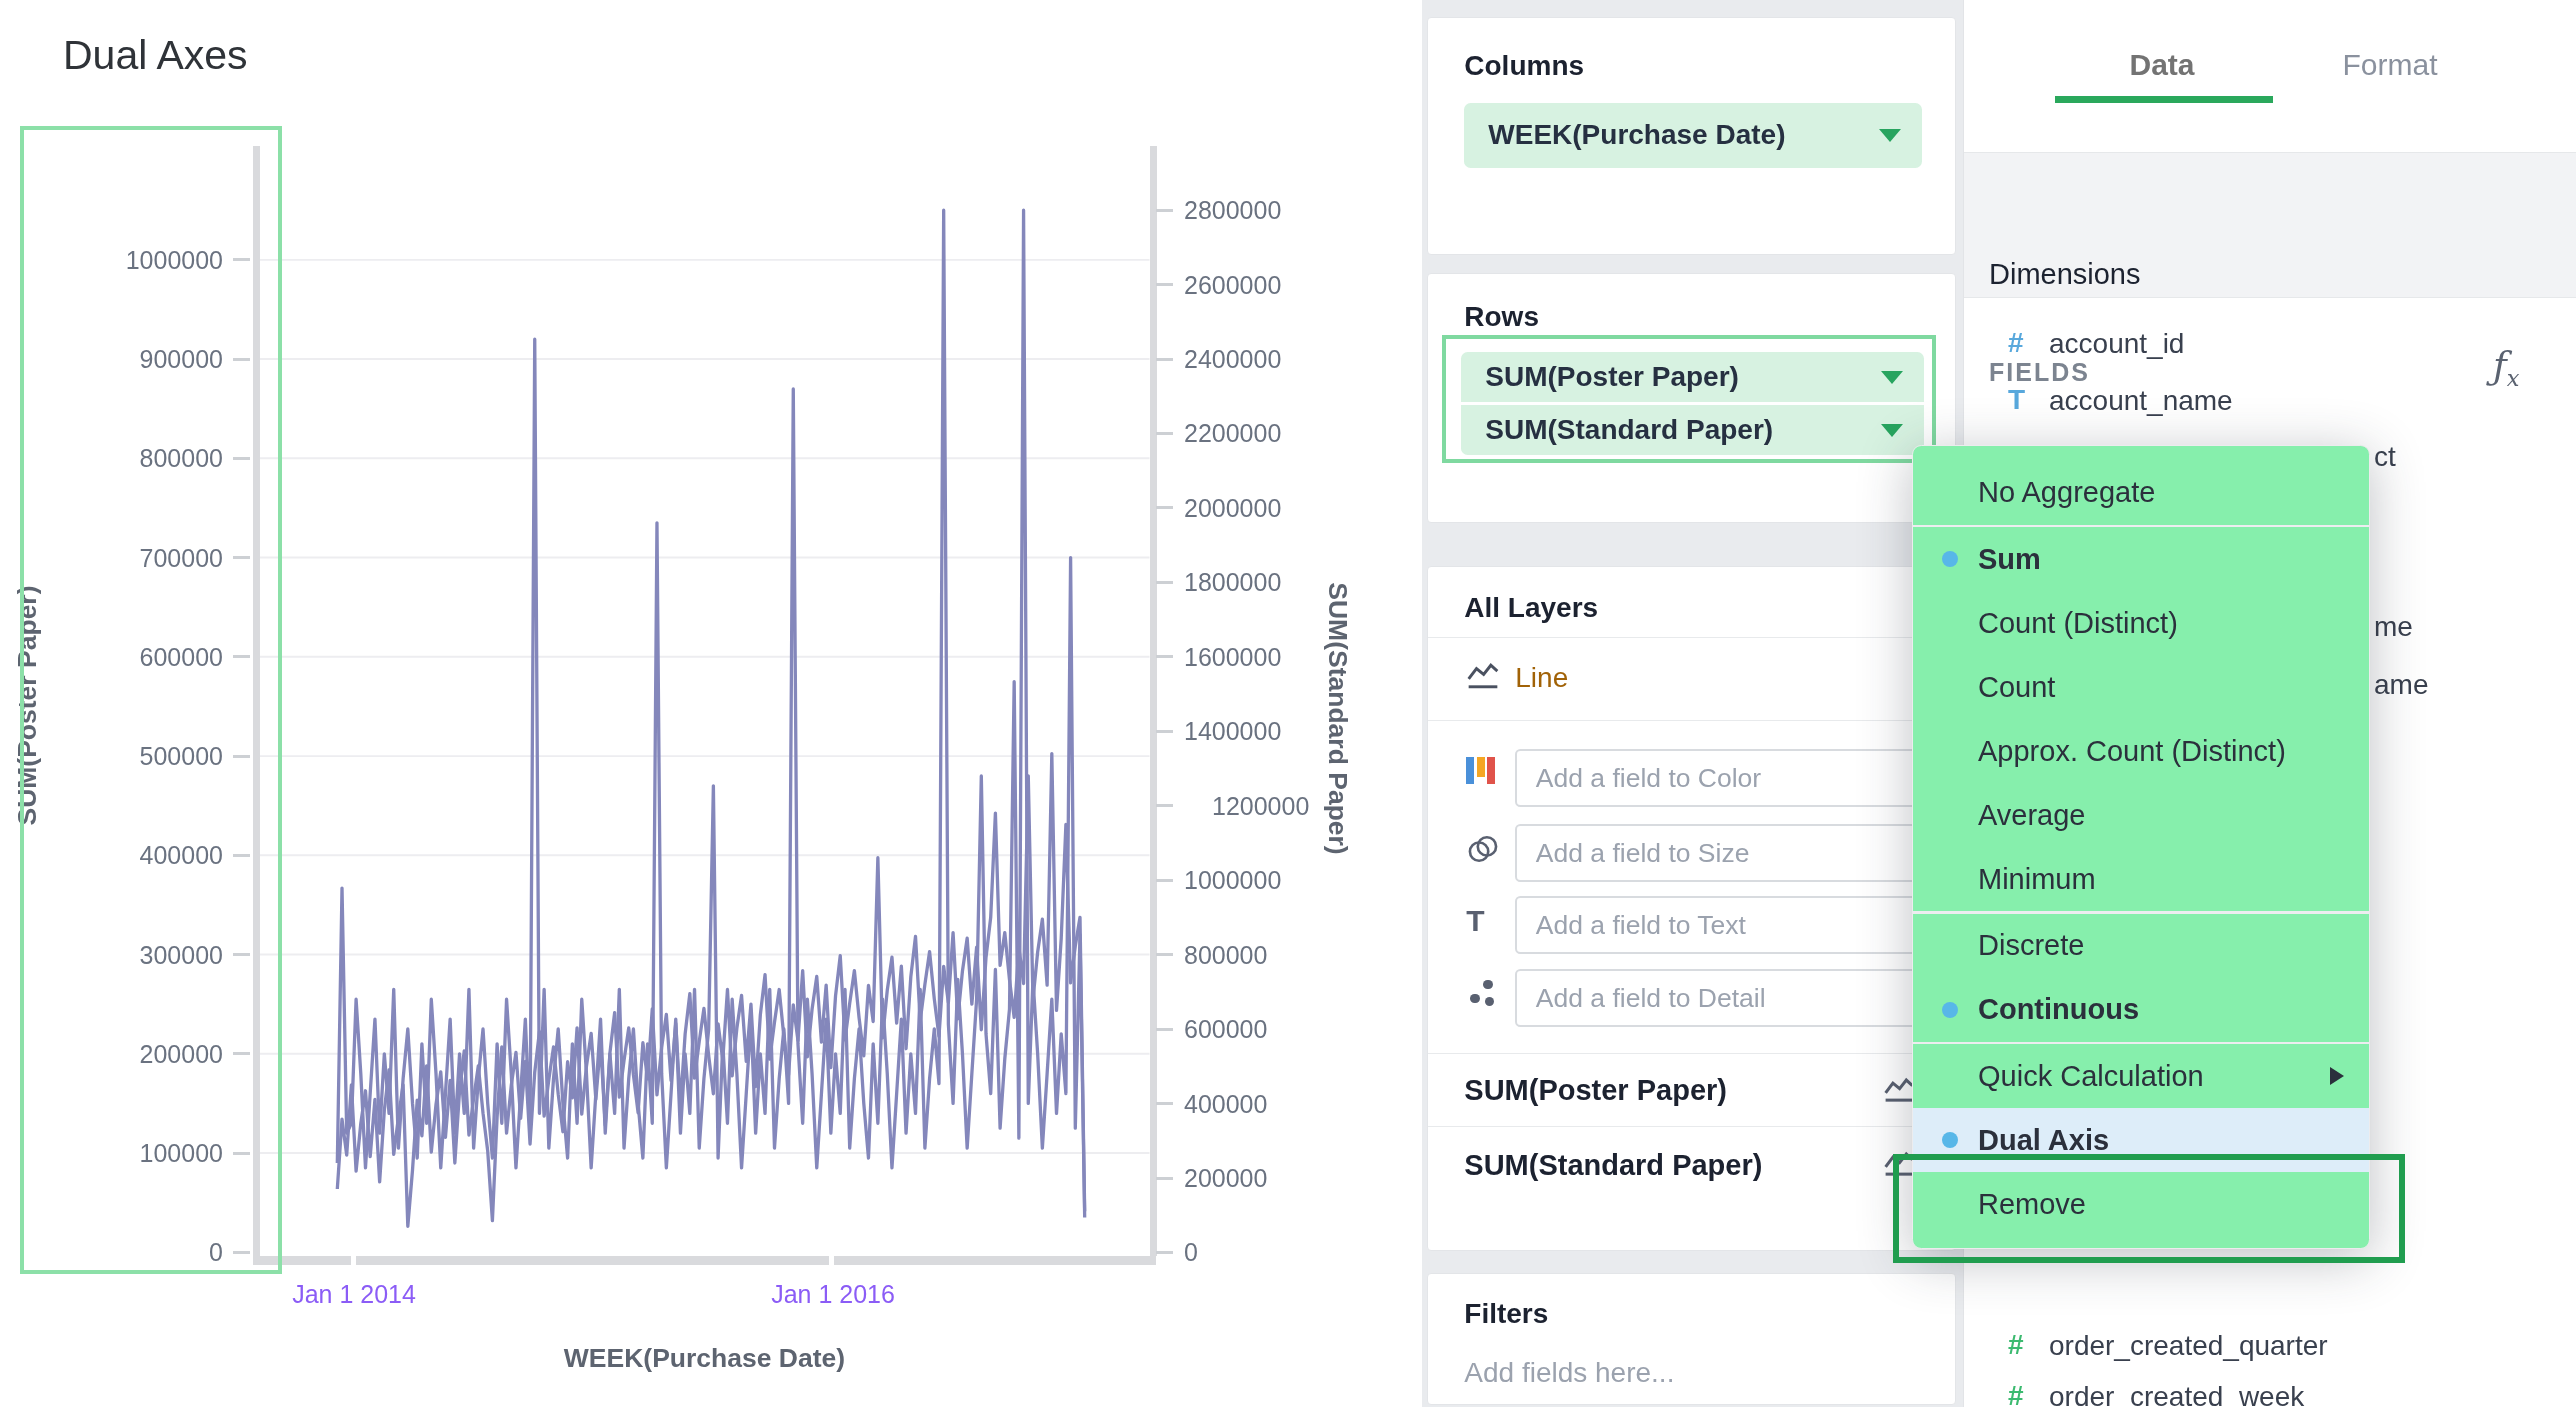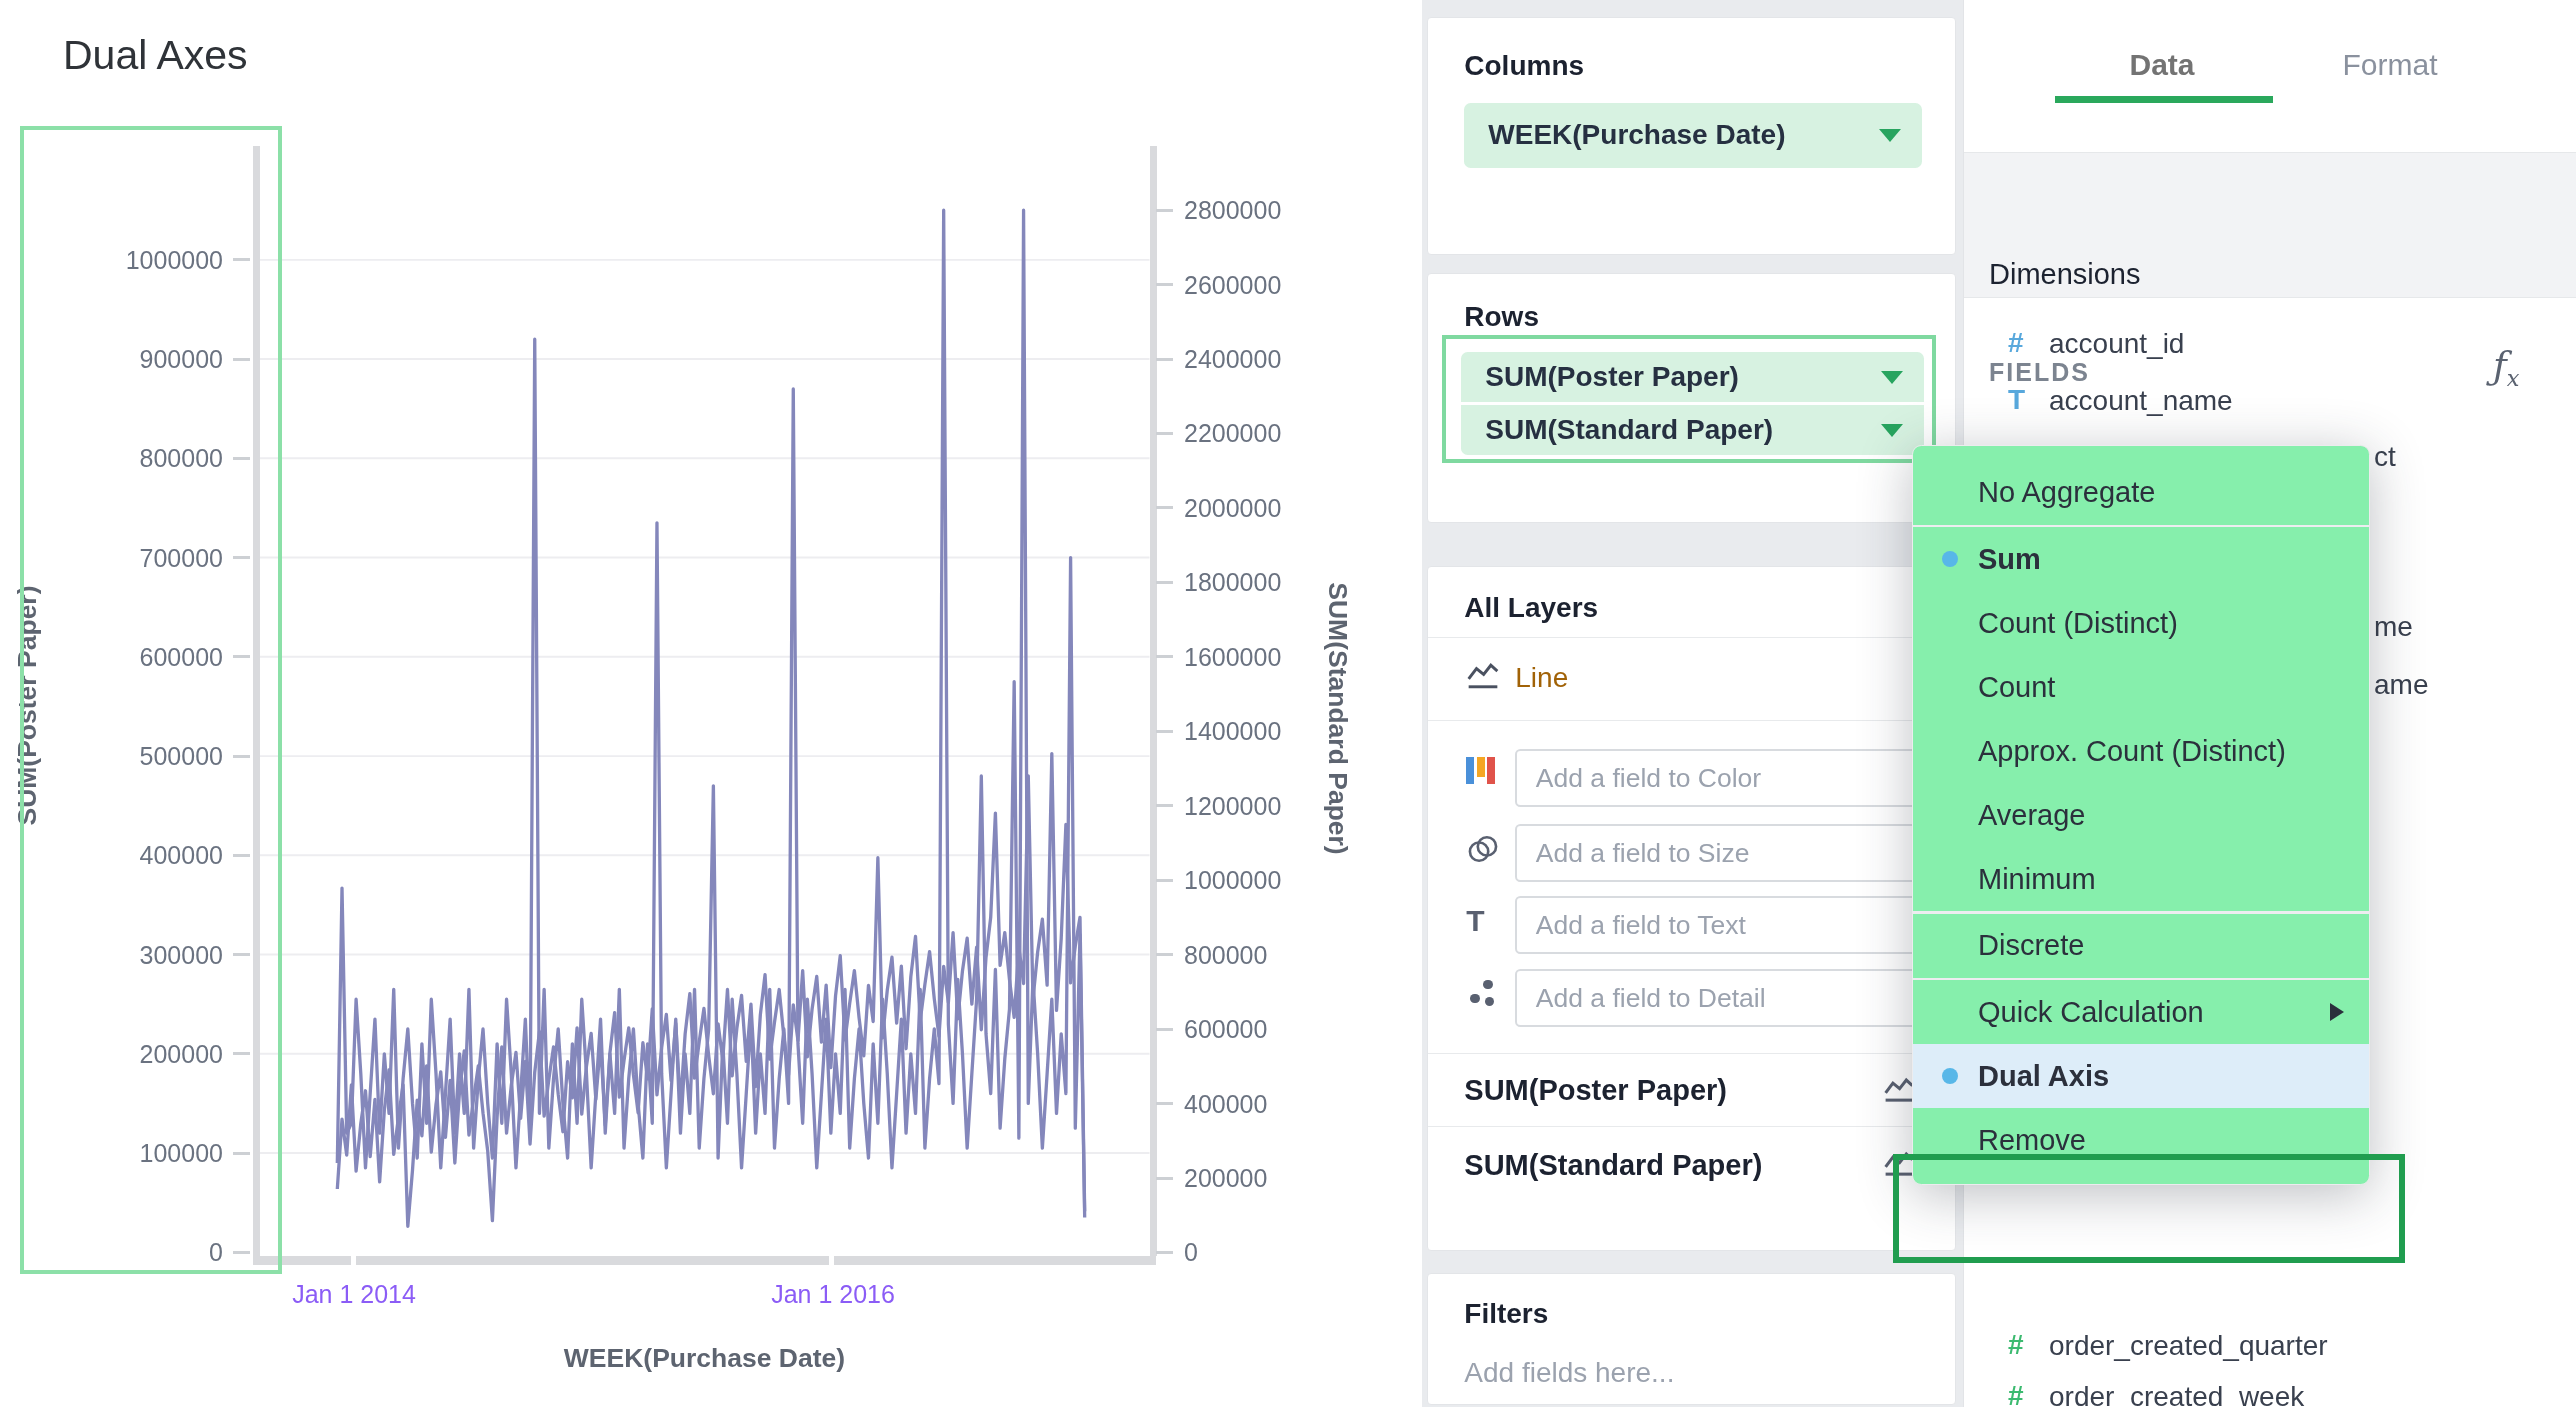--- a/index.html
+++ b/index.html
@@ -155,21 +155,21 @@
         <div class="tickR" style="top: 1160px;">200000</div>
         <div class="tick-dash" style="left: 1156px; top: 1177px;"></div>
         <div class="tickR" style="top: 1086px;">400000</div>
         <div class="tick-dash" style="left: 1156px; top: 1102px;"></div>
         <div class="tickR" style="top: 1011px;">600000</div>
         <div class="tick-dash" style="left: 1156px; top: 1028px;"></div>
         <div class="tickR" style="top: 937px;">800000</div>
         <div class="tick-dash" style="left: 1156px; top: 953px;"></div>
         <div class="tickR" style="top: 862px;">1000000</div>
         <div class="tick-dash" style="left: 1156px; top: 879px;"></div>
-        <div class="tickR" style="top: 788px;">1200000</div>
+        <div class="tickR" style="top: 788px; margin-left: 28px;">1200000</div>
         <div class="tick-dash" style="left: 1156px; top: 804px;"></div>
         <div class="tickR" style="top: 713px;">1400000</div>
         <div class="tick-dash" style="left: 1156px; top: 730px;"></div>
         <div class="tickR" style="top: 639px;">1600000</div>
         <div class="tick-dash" style="left: 1156px; top: 655px;"></div>
         <div class="tickR" style="top: 564px;">1800000</div>
         <div class="tick-dash" style="left: 1156px; top: 581px;"></div>
         <div class="tickR" style="top: 490px;">2000000</div>
         <div class="tick-dash" style="left: 1156px; top: 506px;"></div>
         <div class="tickR" style="top: 415px;">2200000</div>
@@ -351,20 +351,24 @@
       <div class="menu-item">
         <span>Average</span>
       </div>
       <div class="menu-item">
         <span>Minimum</span>
       </div>
       <div class="menu-divider"></div>
       <div class="menu-item">
         <span>Discrete</span>
       </div>
+      <div class="menu-item bold">
+        <span class="dot"></span>
+        <span>Continuous</span>
+      </div>
       <div class="menu-divider"></div>
       <div class="menu-item">
         <span>Quick Calculation</span>
         <span class="arrow"></span>
       </div>
       <div class="menu-item bold highlight">
         <span class="dot"></span>
         <span>Dual Axis</span>
       </div>
       <div class="menu-item">

